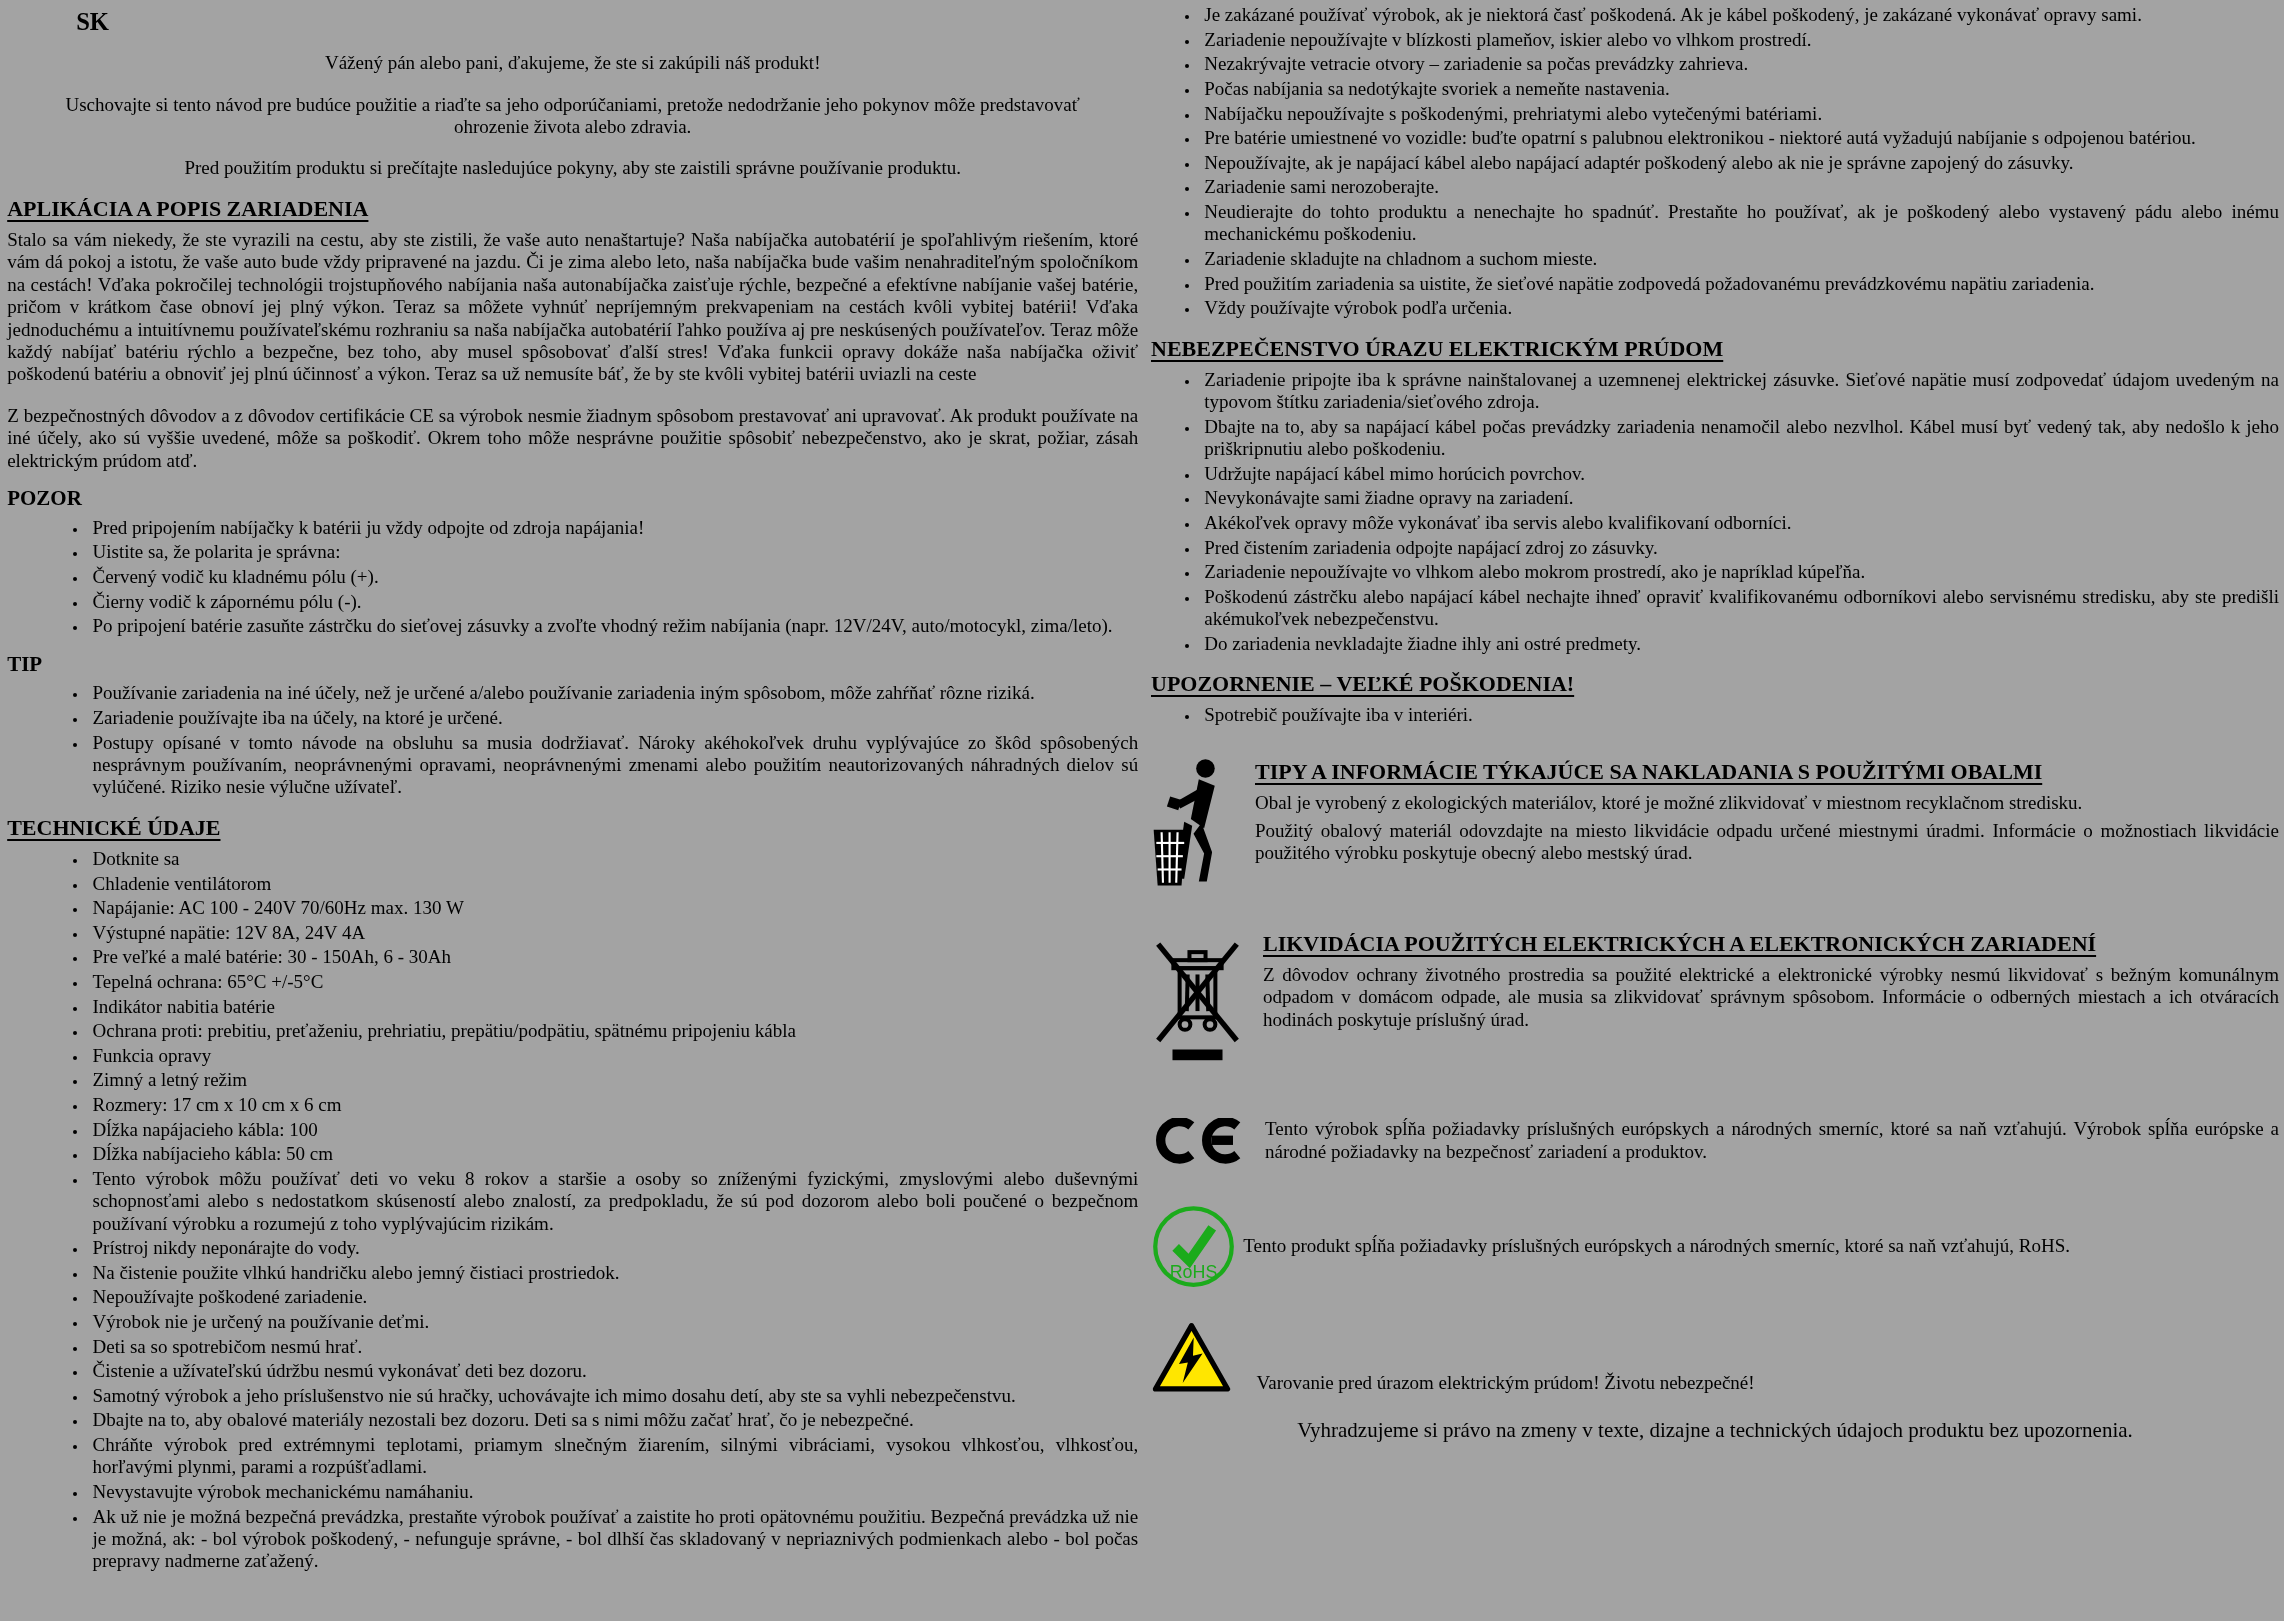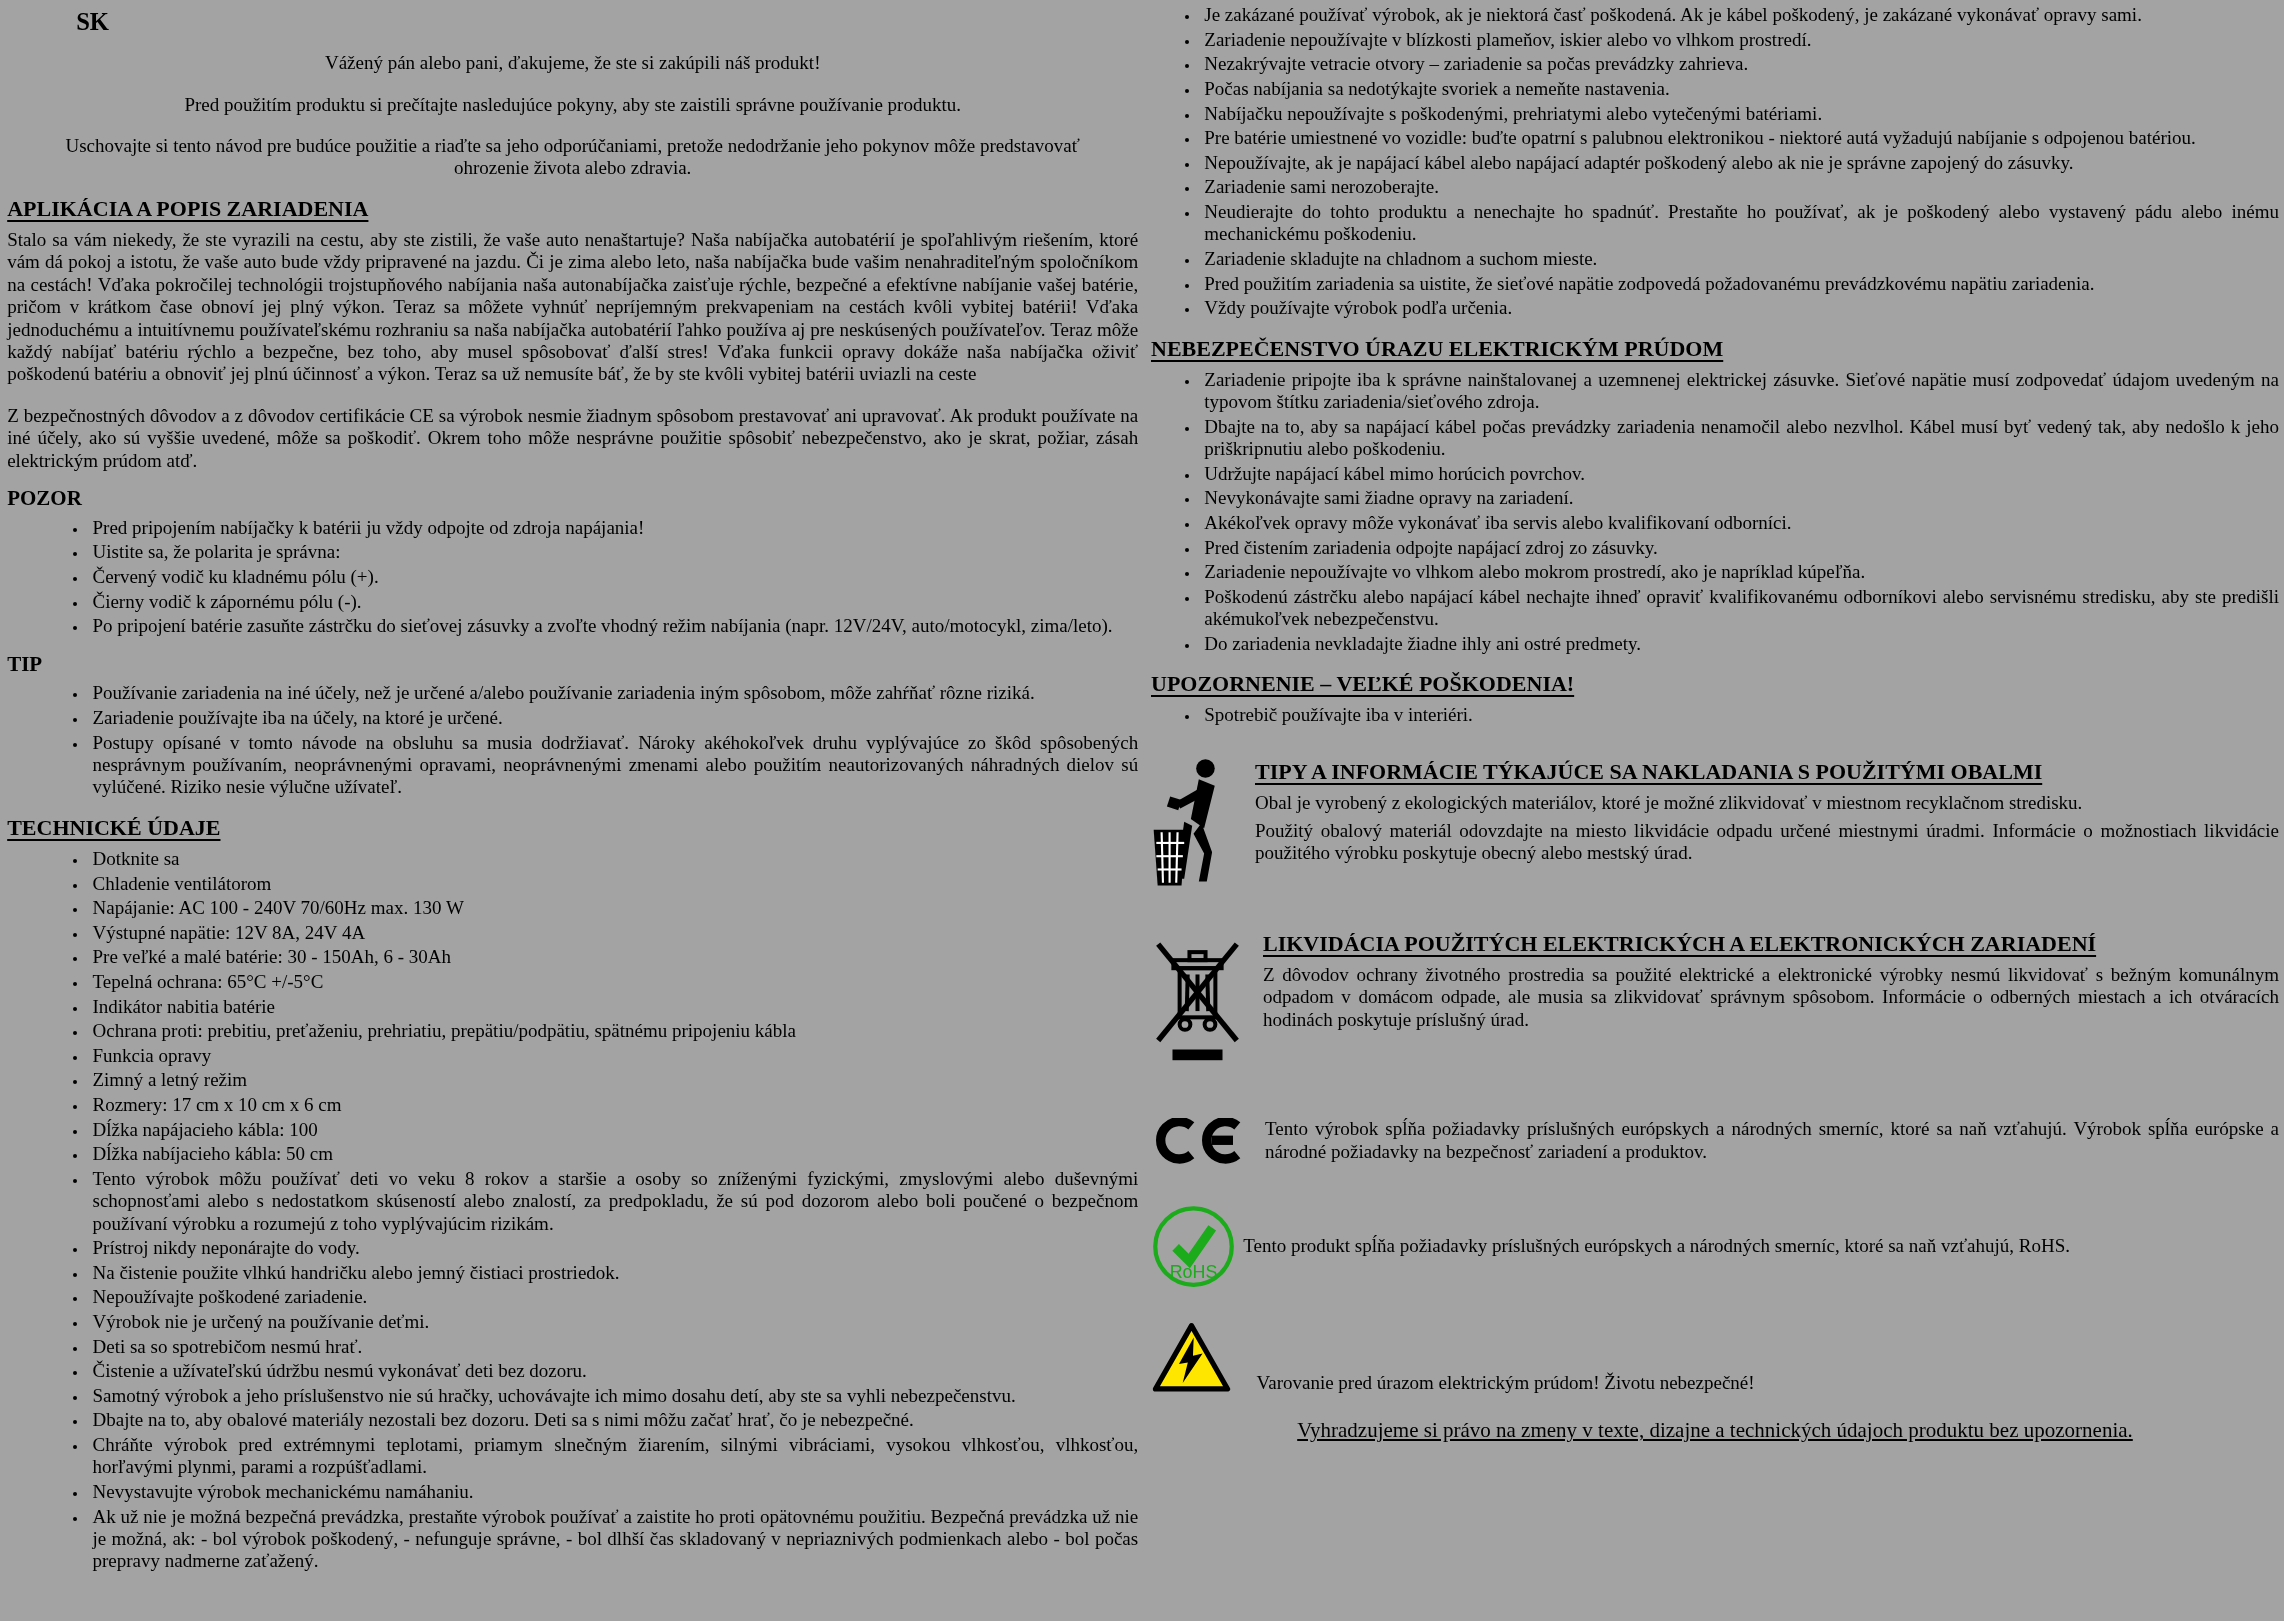--- a/index.html
+++ b/index.html
@@ -44,39 +44,39 @@
   .icon-row h2.sec{margin-top:2.9px;}
   .icon-row p{margin:5.8px 0 0 0;text-align:justify;}
   .row-packaging{margin-top:29px;}
   .row-weee{margin-top:38px;}
   .row-ce{margin-top:56px;align-items:center;}
   .row-ce p{margin:0;}
   .row-rohs{margin-top:40px;align-items:center;gap:7.2px;}
   .row-rohs p{margin:0;}
   .row-shock{margin-top:32px;align-items:flex-end;gap:24.6px;}
   .row-shock p{margin:0;}
-  .footer-note{margin:24.6px 0 0 0;text-align:center;font-size:21px;text-decoration:underline;}
+  .footer-note{margin:24.6px 0 0 0;text-align:center;font-size:21px;}
 
   .icon{flex:0 0 auto;display:block;}
   .rohs-stroke{stroke:var(--rohs-green,#1bab1b);}
   .rohs-fill{fill:var(--rohs-green,#1bab1b);}
   .warn-fill{fill:var(--warning-yellow,#ffe600);}
 </style>
 </head>
 <body>
 
 <div class="page">
 
   <div class="col col-left">
     <div class="lang">SK</div>
 
     <div class="intro">
       <p>Vážený pán alebo pani, ďakujeme, že ste si zakúpili náš produkt!</p>
+      <p>Uschovajte si tento návod pre budúce použitie a riaďte sa jeho odporúčaniami, pretože nedodržanie jeho pokynov môže predstavovať ohrozenie života alebo zdravia.</p>
       <p>Pred použitím produktu si prečítajte nasledujúce pokyny, aby ste zaistili správne používanie produktu.</p>
-      <p>Uschovajte si tento návod pre budúce použitie a riaďte sa jeho odporúčaniami, pretože nedodržanie jeho pokynov môže predstavovať ohrozenie života alebo zdravia.</p>
     </div>
 
     <h2 class="sec">APLIKÁCIA A POPIS ZARIADENIA</h2>
     <p class="body">Stalo sa vám niekedy, že ste vyrazili na cestu, aby ste zistili, že vaše auto nenaštartuje? Naša nabíjačka autobatérií je spoľahlivým riešením, ktoré vám dá pokoj a istotu, že vaše auto bude vždy pripravené na jazdu. Či je zima alebo leto, naša nabíjačka bude vašim nenahraditeľným spoločníkom na cestách! Vďaka pokročilej technológii trojstupňového nabíjania naša autonabíjačka zaisťuje rýchle, bezpečné a efektívne nabíjanie vašej batérie, pričom v krátkom čase obnoví jej plný výkon. Teraz sa môžete vyhnúť nepríjemným prekvapeniam na cestách kvôli vybitej batérii! Vďaka jednoduchému a intuitívnemu používateľskému rozhraniu sa naša nabíjačka autobatérií ľahko používa aj pre neskúsených používateľov. Teraz môže každý nabíjať batériu rýchlo a bezpečne, bez toho, aby musel spôsobovať ďalší stres! Vďaka funkcii opravy dokáže naša nabíjačka oživiť poškodenú batériu a obnoviť jej plnú účinnosť a výkon. Teraz sa už nemusíte báť, že by ste kvôli vybitej batérii uviazli na ceste</p>
     <p class="body">Z bezpečnostných dôvodov a z dôvodov certifikácie CE sa výrobok nesmie žiadnym spôsobom prestavovať ani upravovať. Ak produkt používate na iné účely, ako sú vyššie uvedené, môže sa poškodiť. Okrem toho môže nesprávne použitie spôsobiť nebezpečenstvo, ako je skrat, požiar, zásah elektrickým prúdom atď.</p>
 
     <h3 class="sec">POZOR</h3>
     <ul class="bullets">
         <li>Pred pripojením nabíjačky k batérii ju vždy odpojte od zdroja napájania!</li>
         <li>Uistite sa, že polarita je správna:</li>

